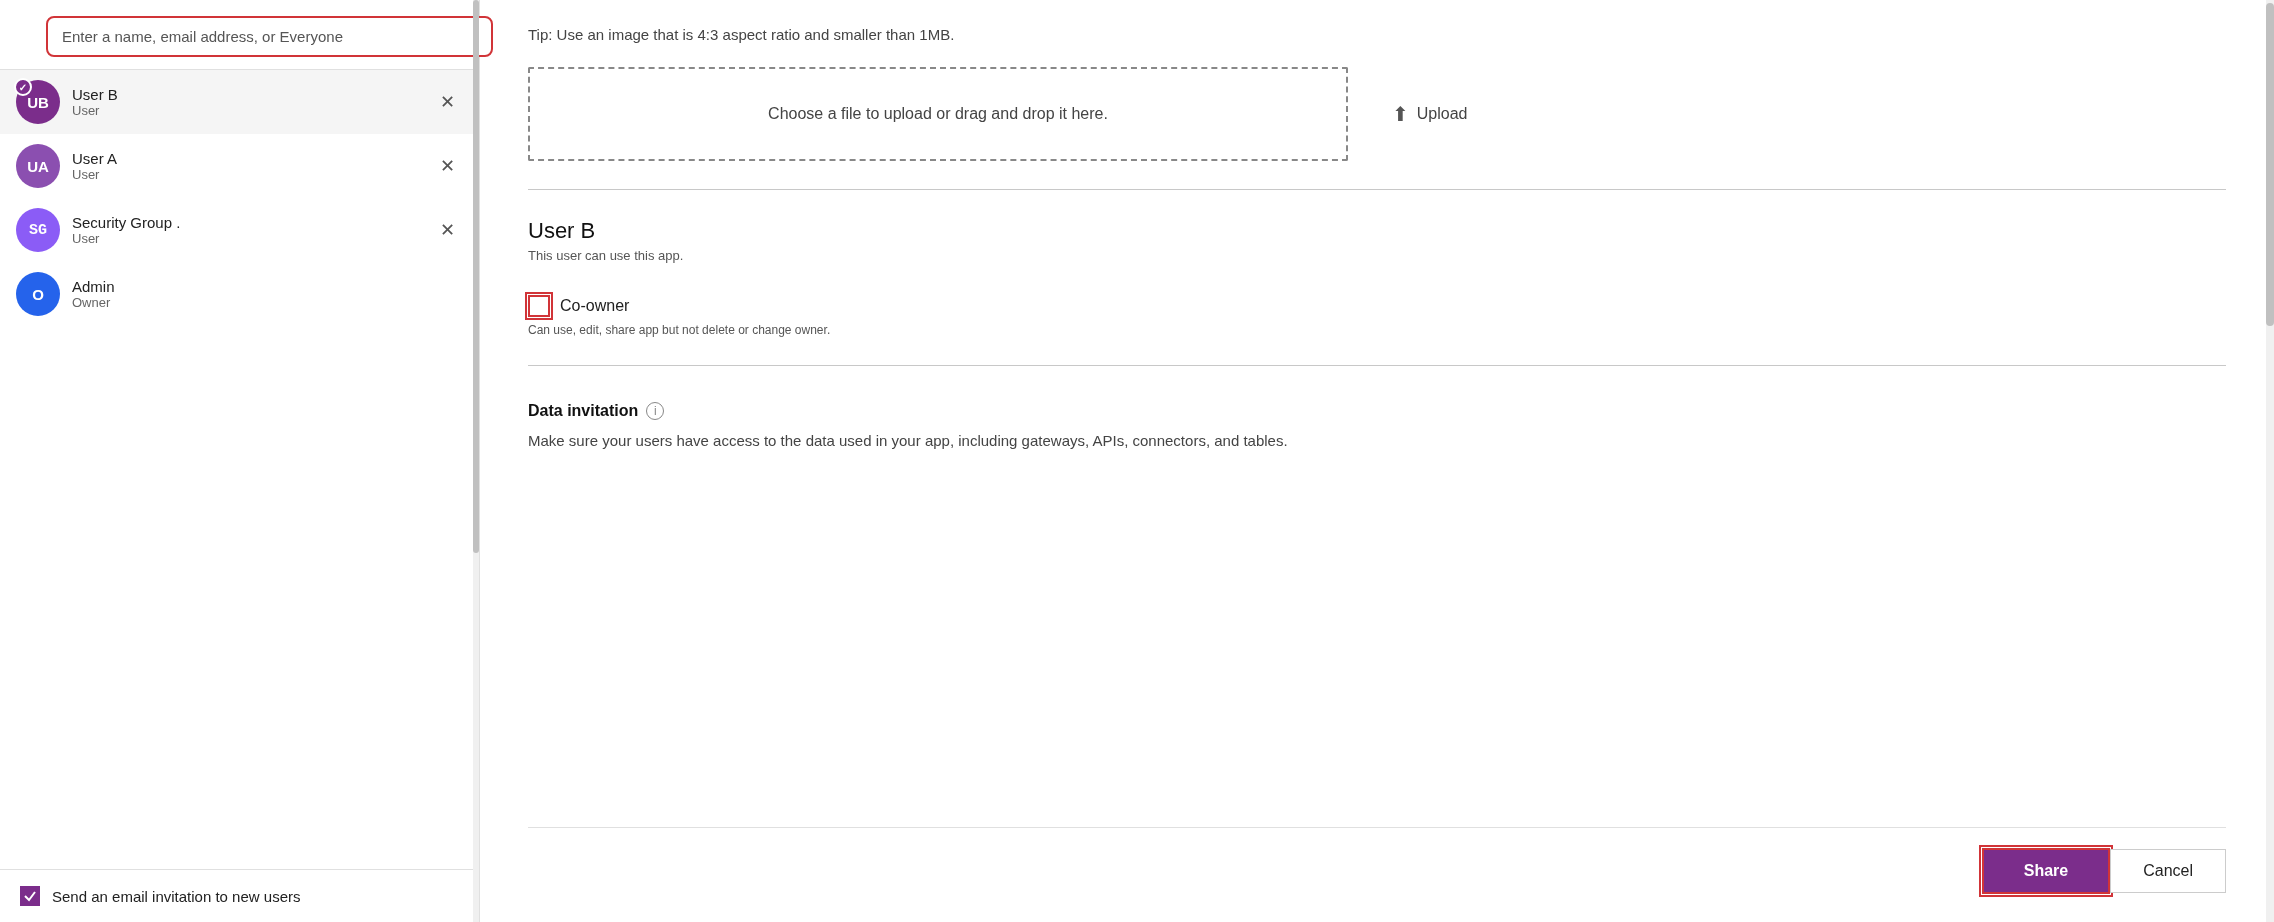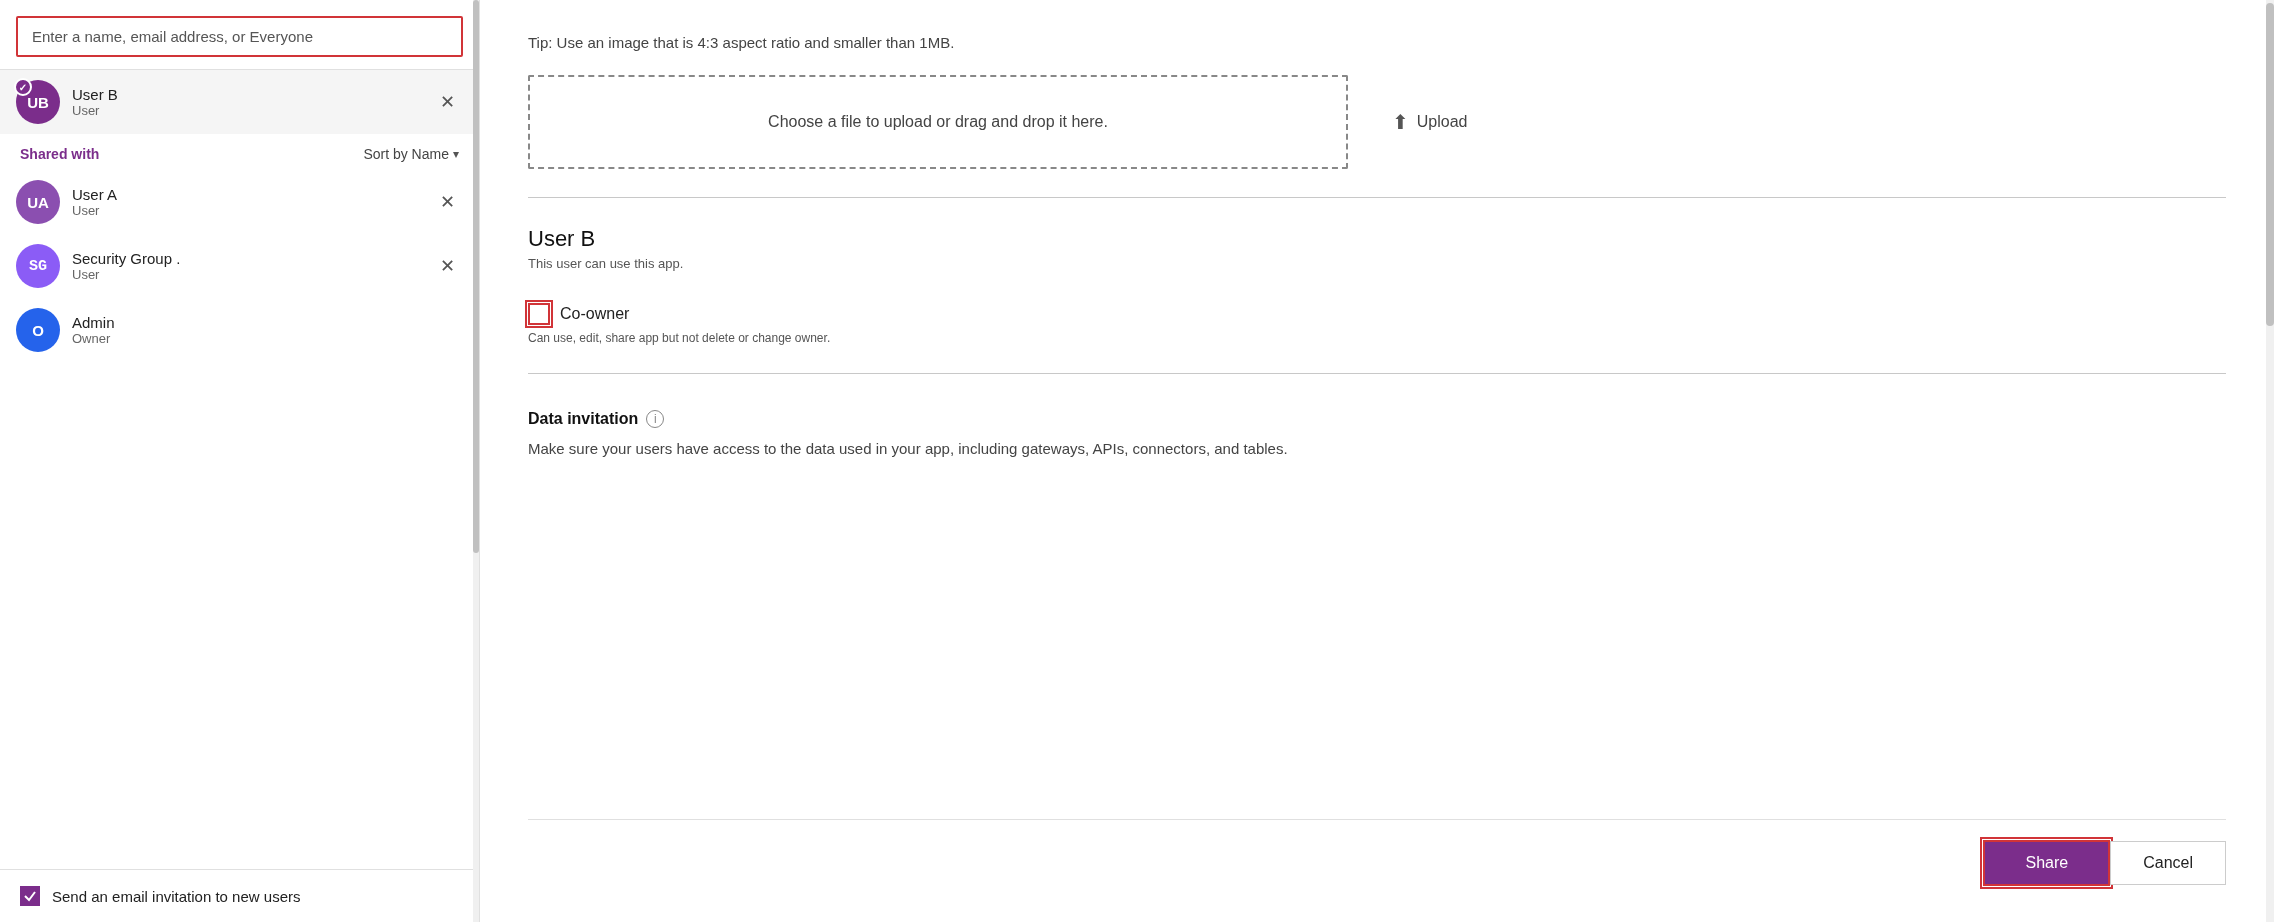--- a/index.html
+++ b/index.html
@@ -30,21 +30,22 @@
       padding: 16px 16px 12px 16px;
       border-bottom: 1px solid #e0e0e0;
     }
     .search-input {
       width: 100%;
       border: 2px solid #d13438;
       padding: 10px 14px;
       font-size: 15px;
       color: #333;
       outline: none;
-      border-radius: 2px;
+      border-radius: 8px;
+      margin-left: 30px;
     }
     .search-input::placeholder { color: #555; }
     .new-users-label {
       padding: 16px 20px 8px 20px;
       font-size: 14px;
       color: #7b2d8b;
       font-weight: 600;
     }
     .user-item {
       display: flex;
@@ -168,21 +169,21 @@
     .left-scroll-thumb {
       width: 6px;
       height: 60%;
       background: #c0c0c0;
       border-radius: 3px;
     }
 
     
     .right-panel {
       flex: 1;
-      padding: 16px 48px;
+      padding: 8px 48px;
       display: flex;
       flex-direction: column;
       position: relative;
       overflow-y: auto;
     }
     .tip-text {
       font-size: 15px;
       color: #444;
       padding-top: 16px;
       line-height: 1.5;
@@ -298,21 +299,21 @@
       border-top: 1px solid #e0e0e0;
       margin-top: auto;
     }
     .share-btn {
       background: #7b2d8b;
       color: #fff;
       border: 2px solid #d13438;
       padding: 12px 40px;
       font-size: 16px;
       cursor: pointer;
-      font-weight: 400;
+      font-weight: 700;
       outline: 2px solid #d13438;
       outline-offset: 1px;
     }
     .cancel-btn {
       background: #fff;
       color: #222;
       border: 1px solid #ccc;
       padding: 12px 32px;
       font-size: 16px;
       cursor: pointer;
@@ -351,27 +352,20 @@
         <div class="check-badge">✓</div>
         <span>UB</span>
       </div>
       <div class="user-info">
         <div class="user-name">User B</div>
         <div class="user-role">User</div>
       </div>
       <span class="remove-btn">✕</span>
     </div>
 
-    <div class="shared-with-bar">
-      <span class="shared-with-label">Shared with</span>
-      <button class="sort-by-btn">
-        <span>Sort by Name</span>
-        <span class="sort-chevron">▾</span>
-      </button>
-    </div>
 
     <div class="user-item">
       <div class="avatar medium-purple">UA</div>
       <div class="user-info">
         <div class="user-name">User A</div>
         <div class="user-role">User</div>
       </div>
       <span class="remove-btn">✕</span>
     </div>
 

